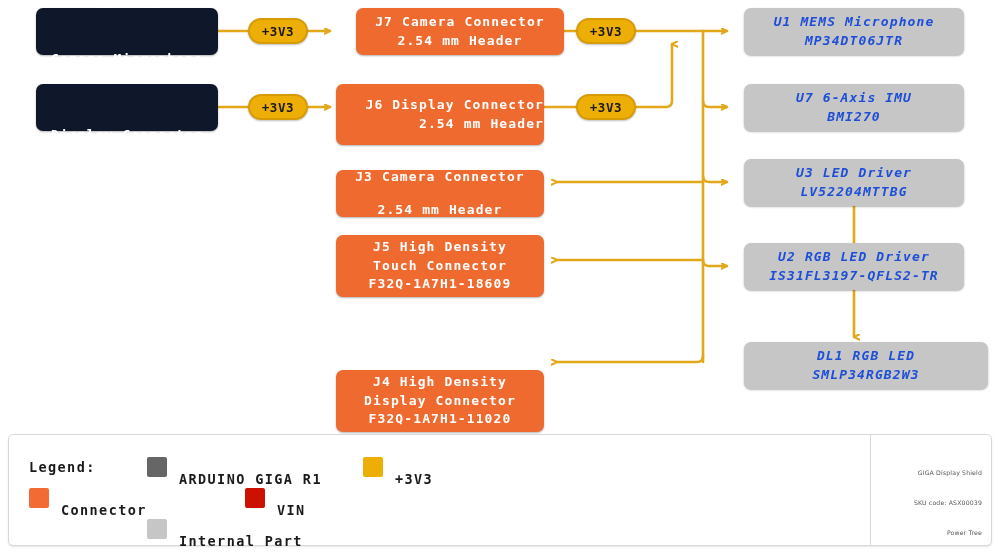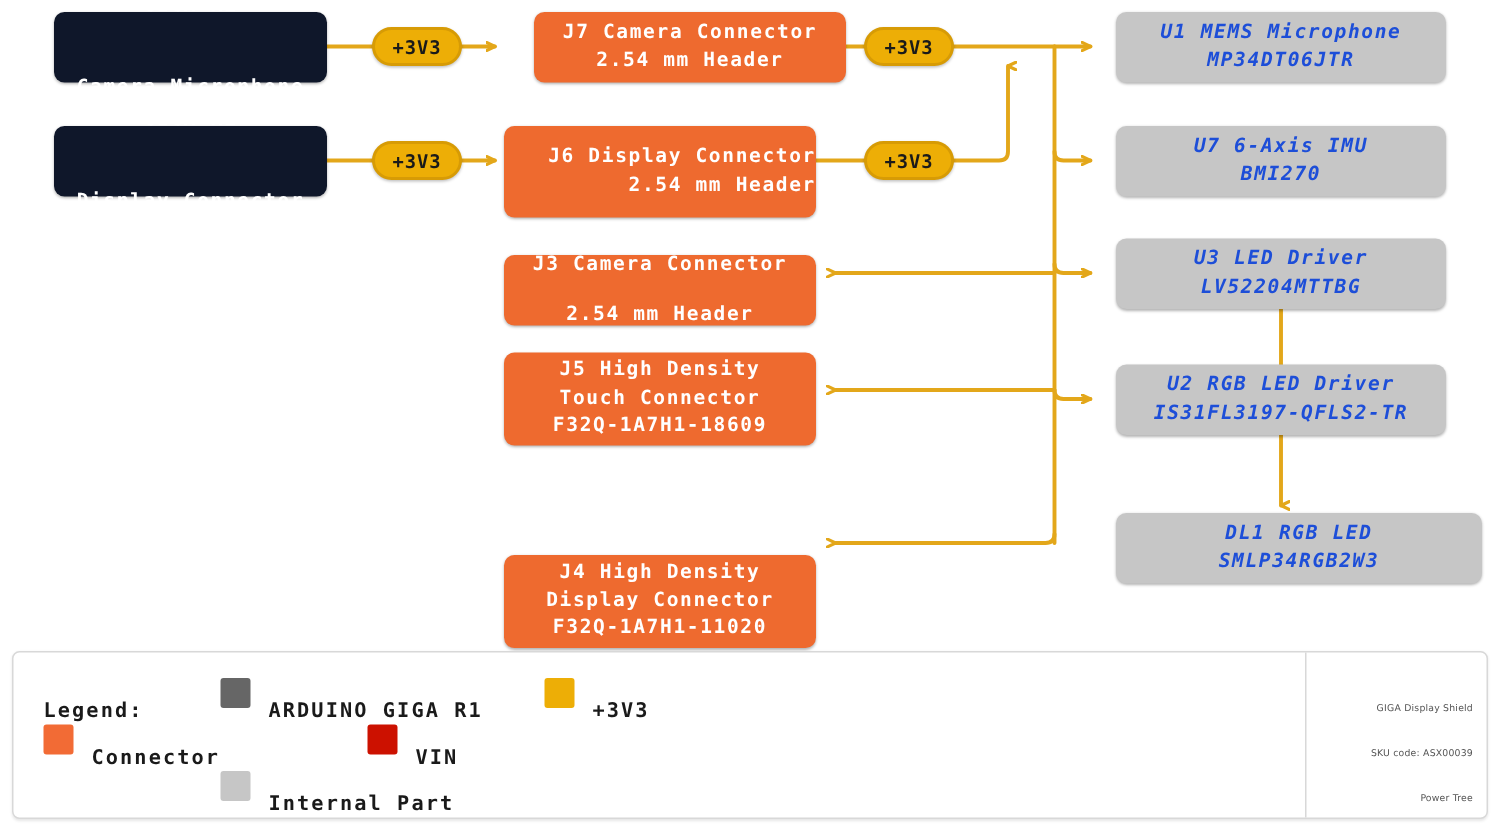--- a/index.html
+++ b/index.html
@@ -90,21 +90,21 @@
   #legend-left {
     position: absolute;
     left: 0; top: 0;
     width: 862px; height: 110px;
     box-sizing: border-box;
     border-right: 1px solid #d8d8d8;
     padding: 16px 0 0 20px;
   }
   .legend-row {
     display: flex;
-    align-items: flex-end;
+    align-items: center;
     height: 31px;
   }
   .legend-cell {
     display: flex;
     align-items: center;
   }
   .legend-cell.c1 { width: 118px; }
   .legend-cell.c2 { width: 216px; }
   .legend-title {
     font-weight: bold;

